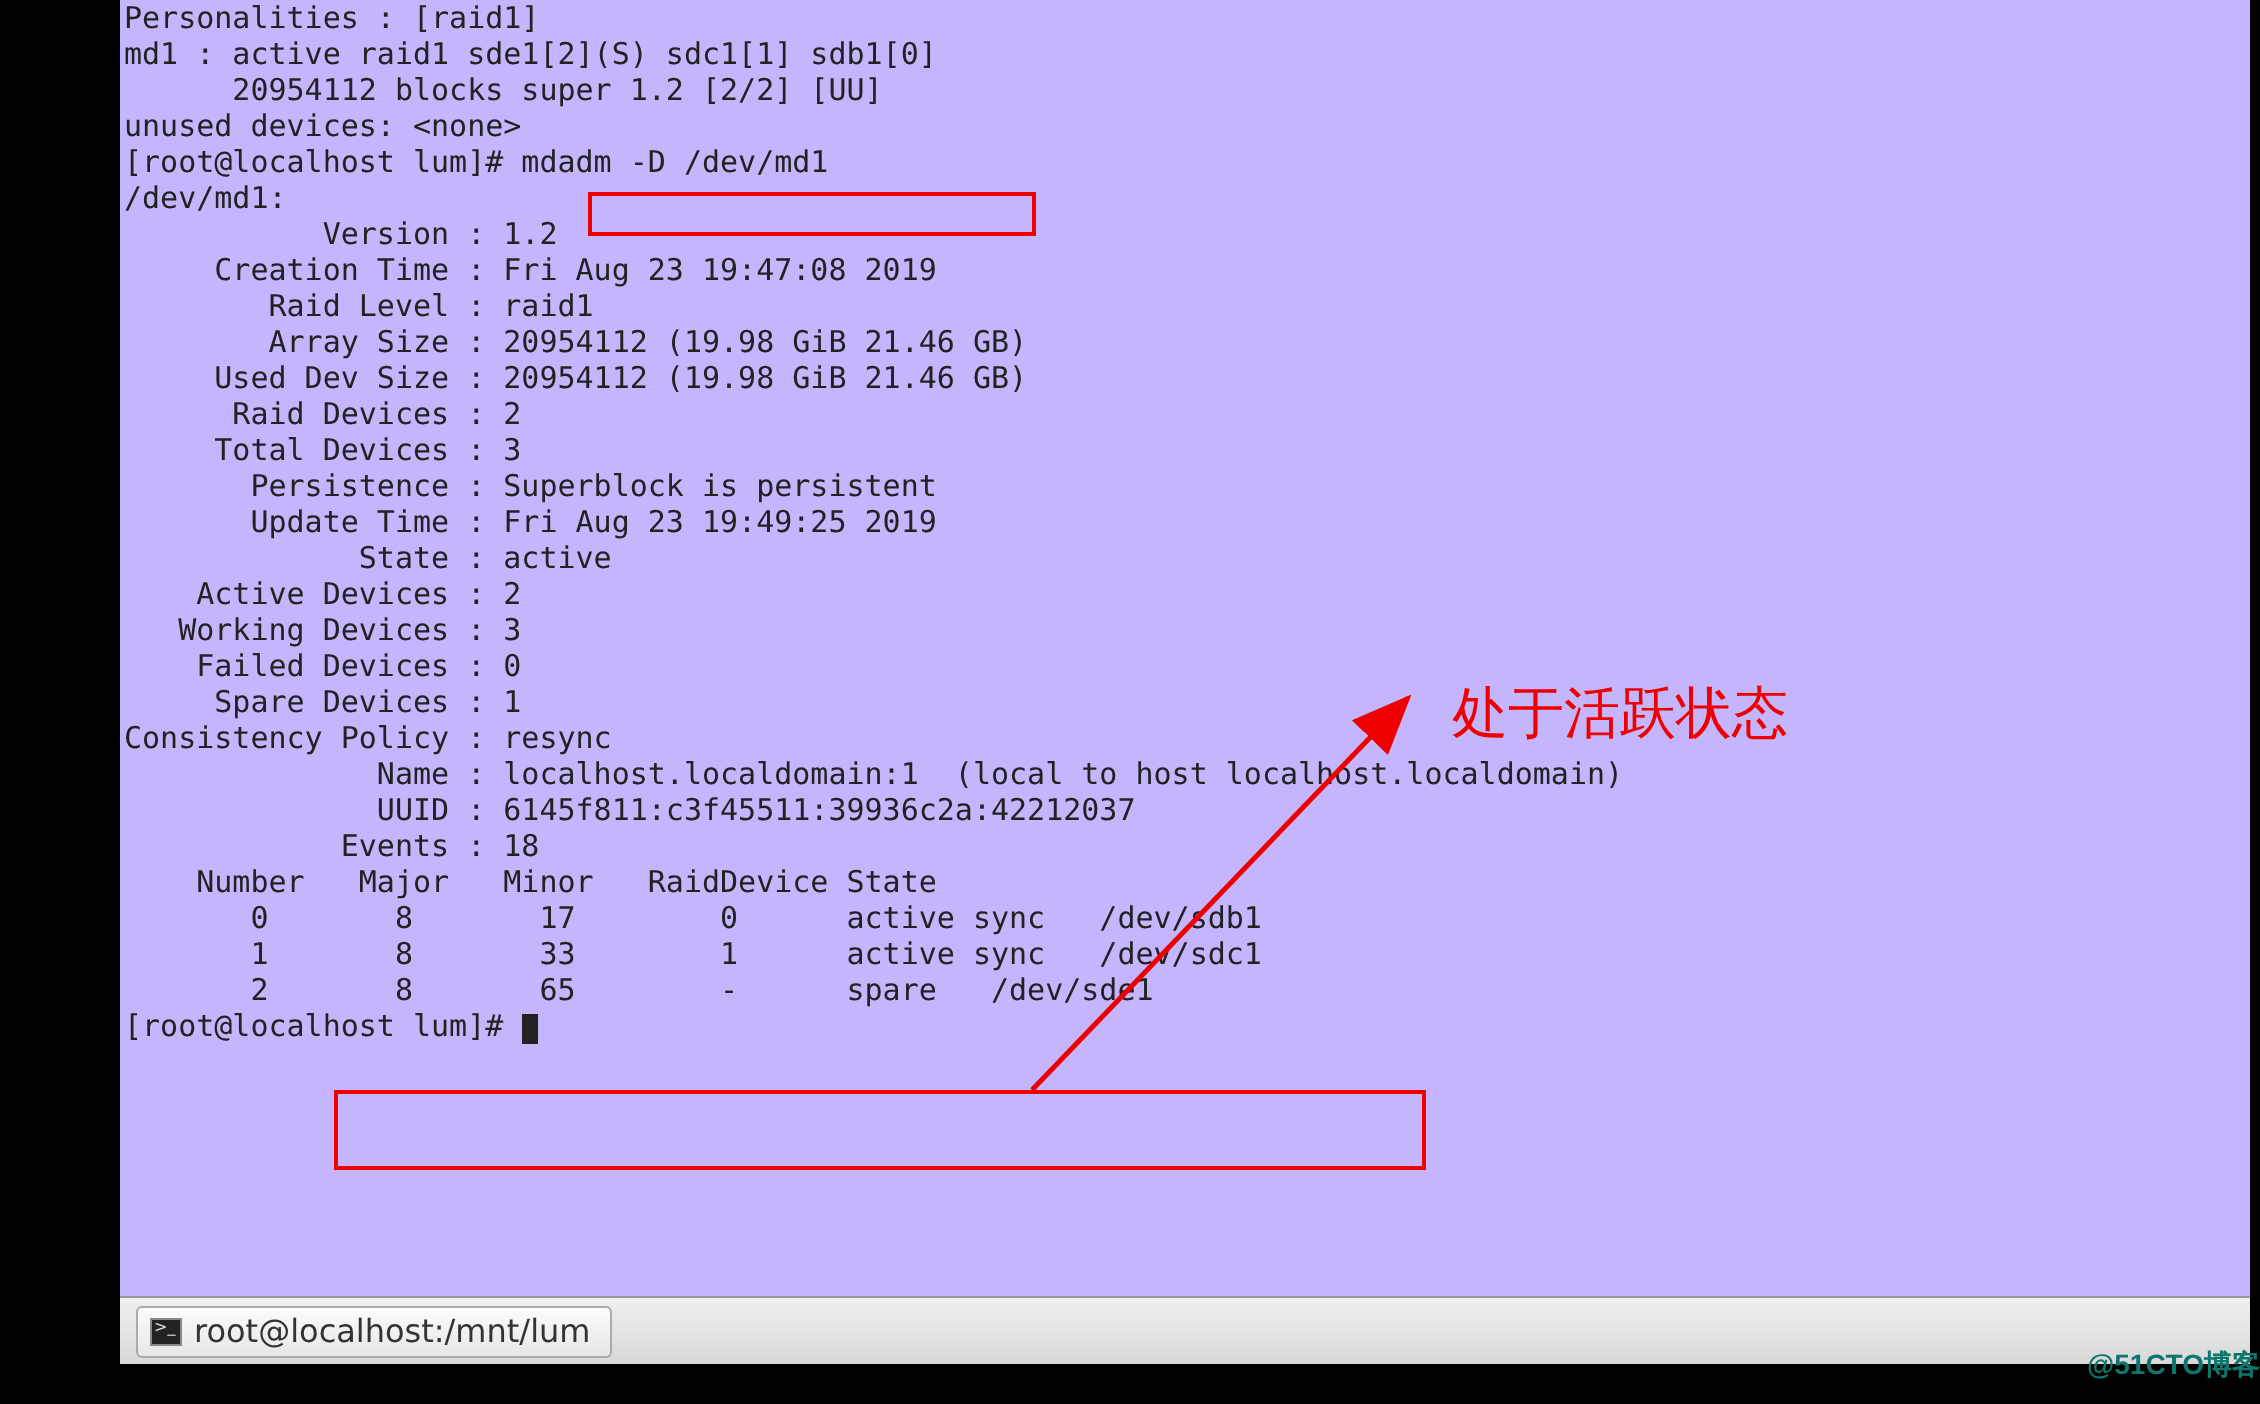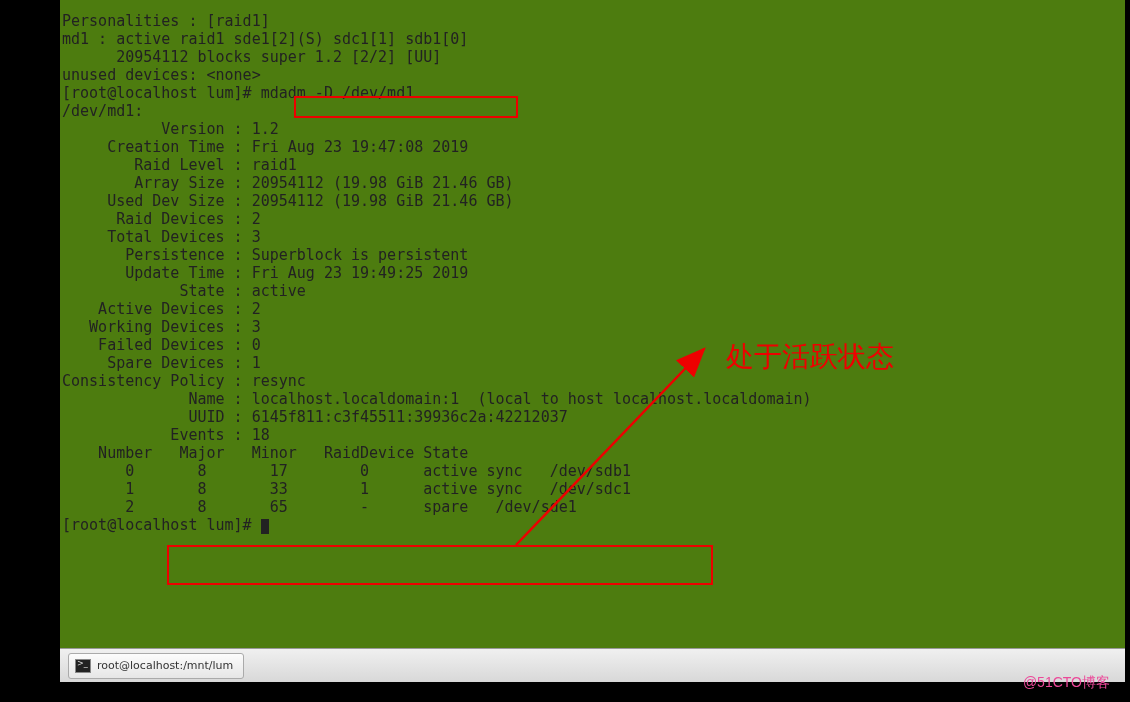--- a/index.html
+++ b/index.html
@@ -11,25 +11,25 @@
       font-size: 15px;
       overflow: hidden;
       position: relative;
     }
     .terminal-area {
       position: absolute;
       left: 60px;
       top: 0;
       width: 1065px;
       height: 648px;
-      background: #4d7c0f;
+      background: #c4b5fd;
       color: #222;
       white-space: pre;
       line-height: 18px;
-      padding-top: 12px;
+      padding-top: 0;
       padding-left: 2px;
     }
     .terminal-line { white-space: pre; }
     .box1 {
       position: absolute;
       left: 294px;
       top: 96px;
       width: 224px;
       height: 22px;
       border: 2px solid #e00;
@@ -81,21 +81,21 @@
     .taskbar-item {
       margin-left: 8px;
       height: 26px;
       padding: 0 10px 0 6px;
       background: linear-gradient(#fcfcfc, #e6e6e6);
       border: 1px solid #aaa;
       border-radius: 3px;
       display: flex;
       align-items: center;
       font-family: "DejaVu Sans", sans-serif;
-      font-size: 11px;
+      font-size: 16px;
       color: #333;
       gap: 6px;
     }
     .term-icon {
       width: 16px;
       height: 14px;
       background: #222;
       border: 1px solid #888;
       display: inline-block;
       position: relative;
@@ -103,25 +103,26 @@
     .term-icon::before {
       content: ">_";
       color: #ddd;
       font-size: 8px;
       position: absolute;
       left: 1px;
       top: -1px;
     }
     .watermark {
       position: absolute;
-      right: 20px;
+      right: 0;
       bottom: 10px;
-      color: #ec4899;
+      color: #0f766e;
       font-family: sans-serif;
       font-size: 14px;
+      font-weight: bold;
     }
   </style>
 </head>
 <body>
 
 <div class="terminal-area" id="terminal-output"><div class="terminal-line">Personalities : [raid1]</div><div class="terminal-line">md1 : active raid1 sde1[2](S) sdc1[1] sdb1[0]</div><div class="terminal-line">      20954112 blocks super 1.2 [2/2] [UU]</div><div class="terminal-line"></div><div class="terminal-line">unused devices: &lt;none&gt;</div><div class="terminal-line">[root@localhost lum]# mdadm -D /dev/md1</div><div class="terminal-line">/dev/md1:</div><div class="terminal-line">           Version : 1.2</div><div class="terminal-line">     Creation Time : Fri Aug 23 19:47:08 2019</div><div class="terminal-line">        Raid Level : raid1</div><div class="terminal-line">        Array Size : 20954112 (19.98 GiB 21.46 GB)</div><div class="terminal-line">     Used Dev Size : 20954112 (19.98 GiB 21.46 GB)</div><div class="terminal-line">      Raid Devices : 2</div><div class="terminal-line">     Total Devices : 3</div><div class="terminal-line">       Persistence : Superblock is persistent</div><div class="terminal-line"></div><div class="terminal-line">       Update Time : Fri Aug 23 19:49:25 2019</div><div class="terminal-line">             State : active</div><div class="terminal-line">    Active Devices : 2</div><div class="terminal-line">   Working Devices : 3</div><div class="terminal-line">    Failed Devices : 0</div><div class="terminal-line">     Spare Devices : 1</div><div class="terminal-line"></div><div class="terminal-line">Consistency Policy : resync</div><div class="terminal-line"></div><div class="terminal-line">              Name : localhost.localdomain:1  (local to host localhost.localdomain)</div><div class="terminal-line">              UUID : 6145f811:c3f45511:39936c2a:42212037</div><div class="terminal-line">            Events : 18</div><div class="terminal-line"></div><div class="terminal-line">    Number   Major   Minor   RaidDevice State</div><div class="terminal-line">       0       8       17        0      active sync   /dev/sdb1</div><div class="terminal-line">       1       8       33        1      active sync   /dev/sdc1</div><div class="terminal-line"></div><div class="terminal-line">       2       8       65        -      spare   /dev/sde1</div><div class="terminal-line">[root@localhost lum]# <span class="cursor"></span></div></div>
 
 <div class="box1"></div>
 <div class="box2"></div>
 

